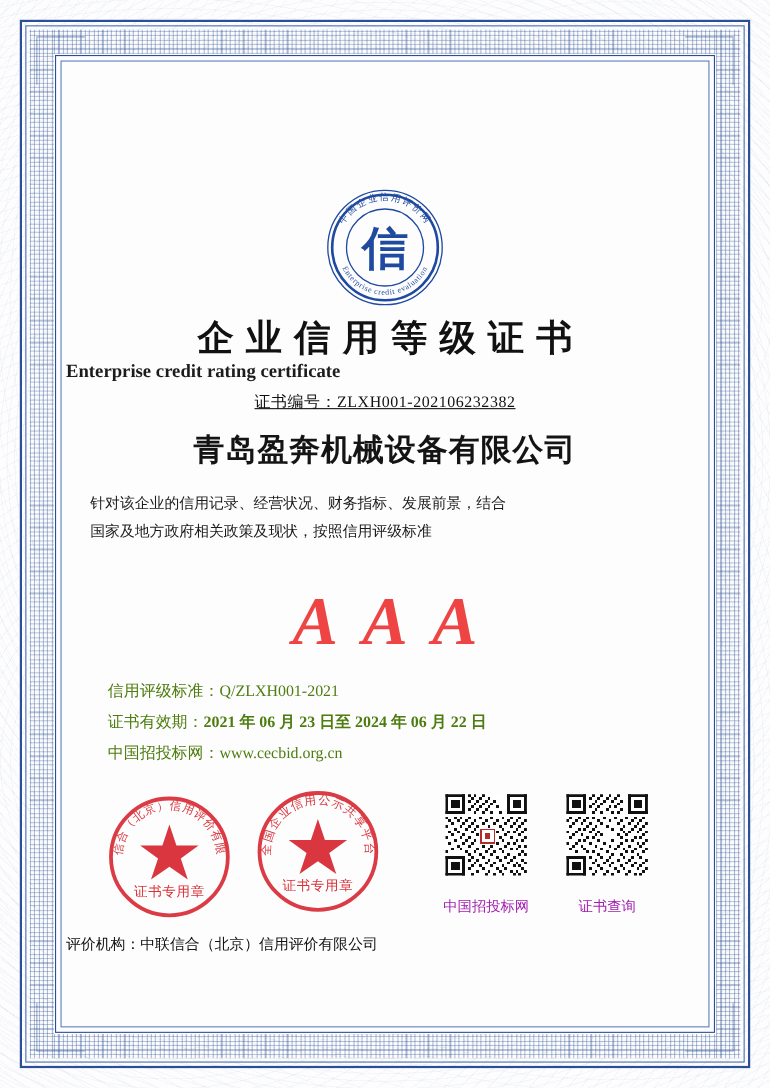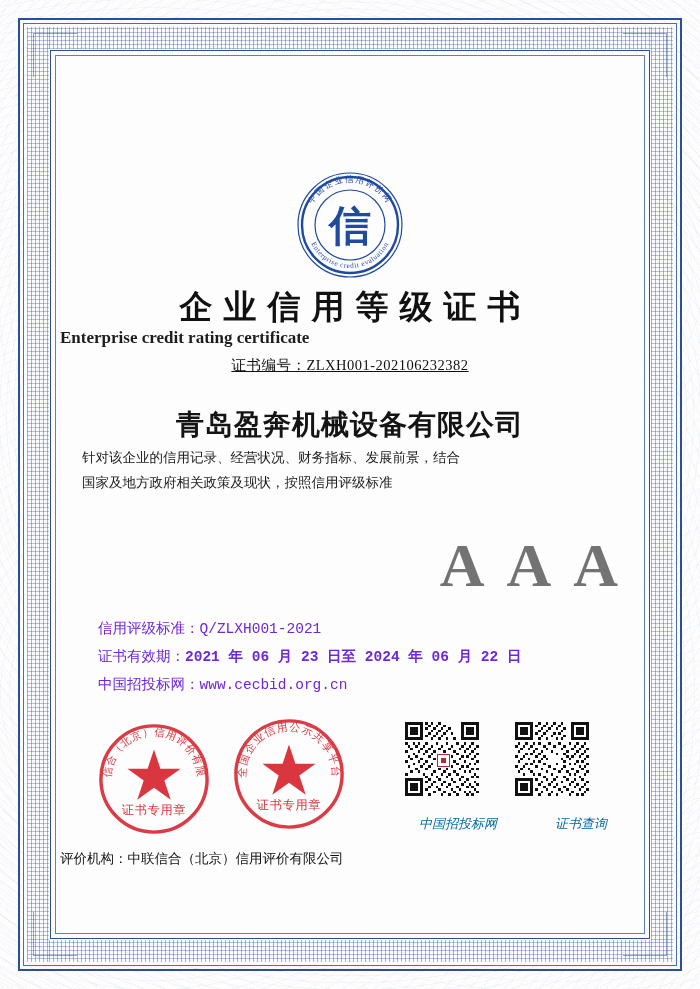--- a/index.html
+++ b/index.html
@@ -142,21 +142,21 @@
     left: 0; right: 0;
     text-align: center;
     font-size: 14.5px;
     color: #111;
     letter-spacing: 0.5px;
     text-decoration: underline;
   }
 
   .company {
     position: absolute;
-    top: 346px;
+    top: 330px;
     left: 0; right: 0;
     text-align: center;
     font-size: 28px;
     font-weight: bold;
     color: #141414;
     letter-spacing: 1px;
   }
 
   .body-text {
     position: absolute;
@@ -165,38 +165,38 @@
     text-align: left;
     font-size: 13.5px;
     line-height: 25px;
     color: #1a1a1a;
   }
 
   .grade {
     position: absolute;
     top: 470px;
     left: 0; right: 0;
-    text-align: right;
+    text-align: center;
     font-size: 62px;
     font-weight: bold;
-    color: #737373;
+    color: #ef4444;
     letter-spacing: 22px;
     text-indent: 22px;
     font-family: "Liberation Serif", serif;
+    font-style: italic;
   }
 
   .details {
     position: absolute;
     top: 555px;
     left: 38px;
     right: 20px;
     font-size: 14.5px;
     line-height: 28px;
-    color: #6d28d9;
-    font-family: Liberation Mono, monospace;
+    color: #4d7c0f;
   }
   .details .row { white-space: nowrap; }
   .details b { font-weight: bold; }
 
   
   .seal {
     position: absolute;
     width: 118px; height: 118px;
   }
   .seal.left { left: 35px; top: 660px; }
@@ -207,24 +207,23 @@
     position: absolute;
     width: 74px; height: 74px;
     top: 662px;
   }
   .qr.one { left: 345px; }
   .qr.two { left: 455px; }
   .qr-caption {
     position: absolute;
     top: 755px;
     font-size: 13px;
-    color: #0369a1;
-    text-align: right;
+    color: #a21caf;
+    text-align: center;
     width: 110px;
-    font-style: italic;
   }
   .qr-caption.one { left: 327px; }
   .qr-caption.two { left: 437px; }
 
   .issuer {
     position: absolute;
     top: 790px;
     left: 0; right: 0;
     text-align: left;
     font-size: 13.5px;

